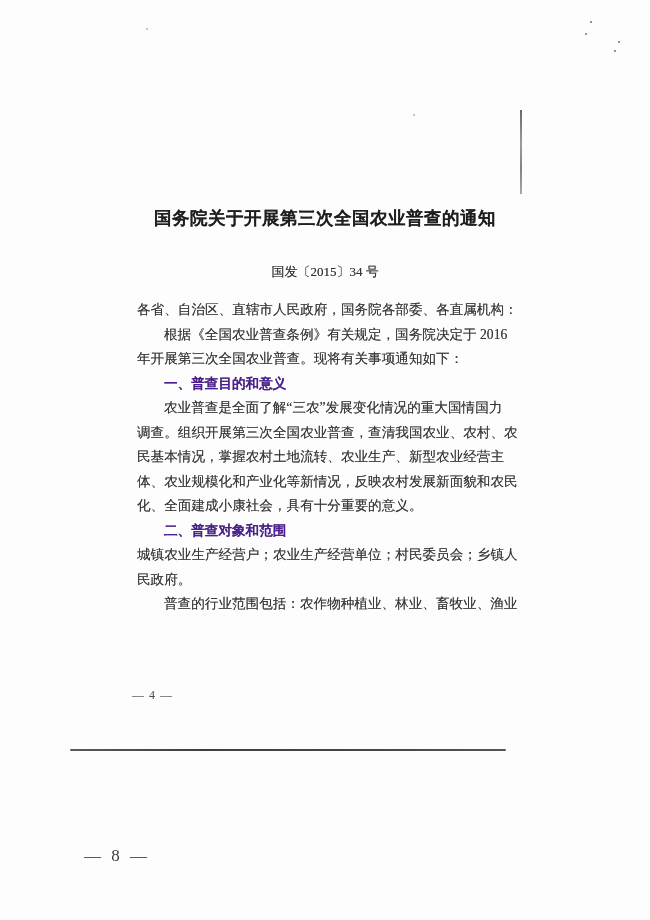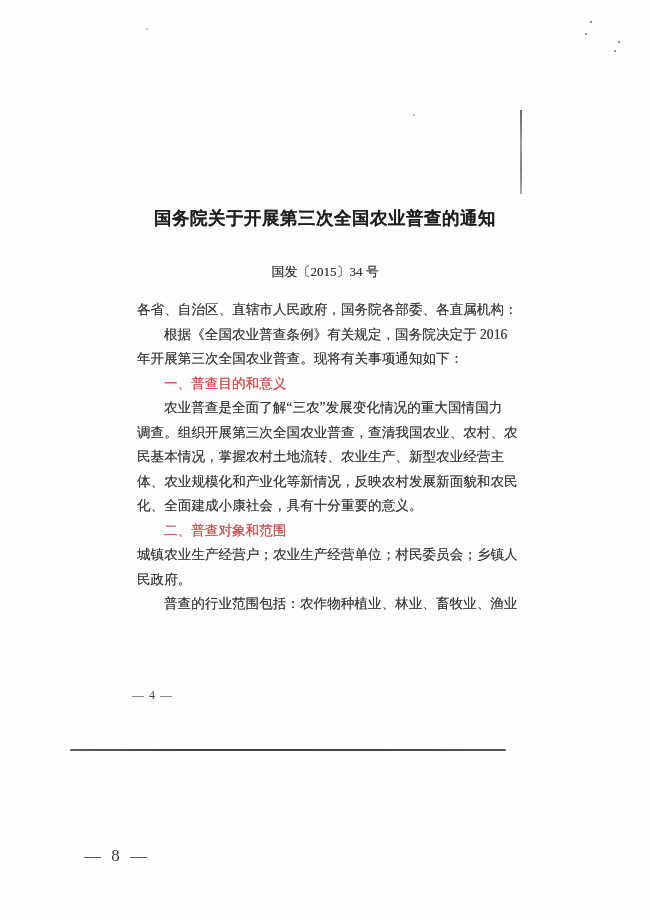--- a/index.html
+++ b/index.html
@@ -50,22 +50,22 @@
     text-shadow: 0 0 0.5px rgba(55,55,55,0.65);
   }
   .doc-body .line {
     white-space: nowrap;
     height: 24.5px;
   }
   .doc-body .line.indent {
     padding-left: 27px;
   }
   .doc-body .line.bold {
-    font-weight: 400;
-    color: #ef4444;
+    font-weight: 700;
+    color: #4c1d95;
   }
   .inner-page-number {
     position: absolute;
     top: 688px;
     left: 132px;
     font-size: 12px;
     letter-spacing: 1px;
     color: #4a4a4a;
   }
   .footer-rule {

